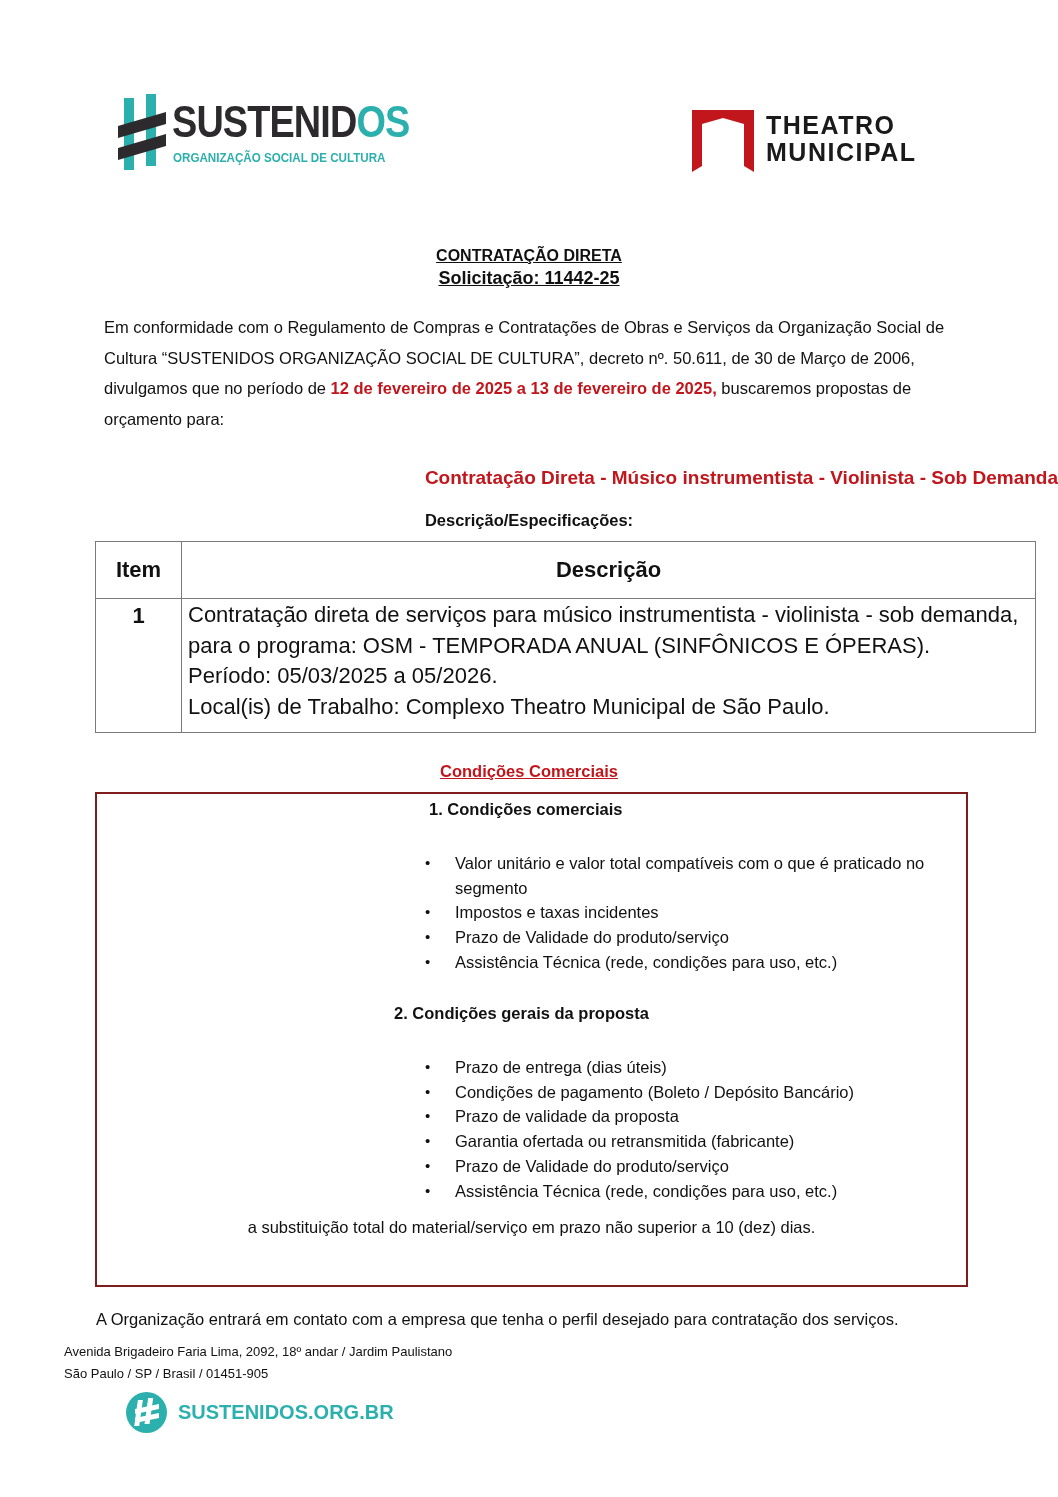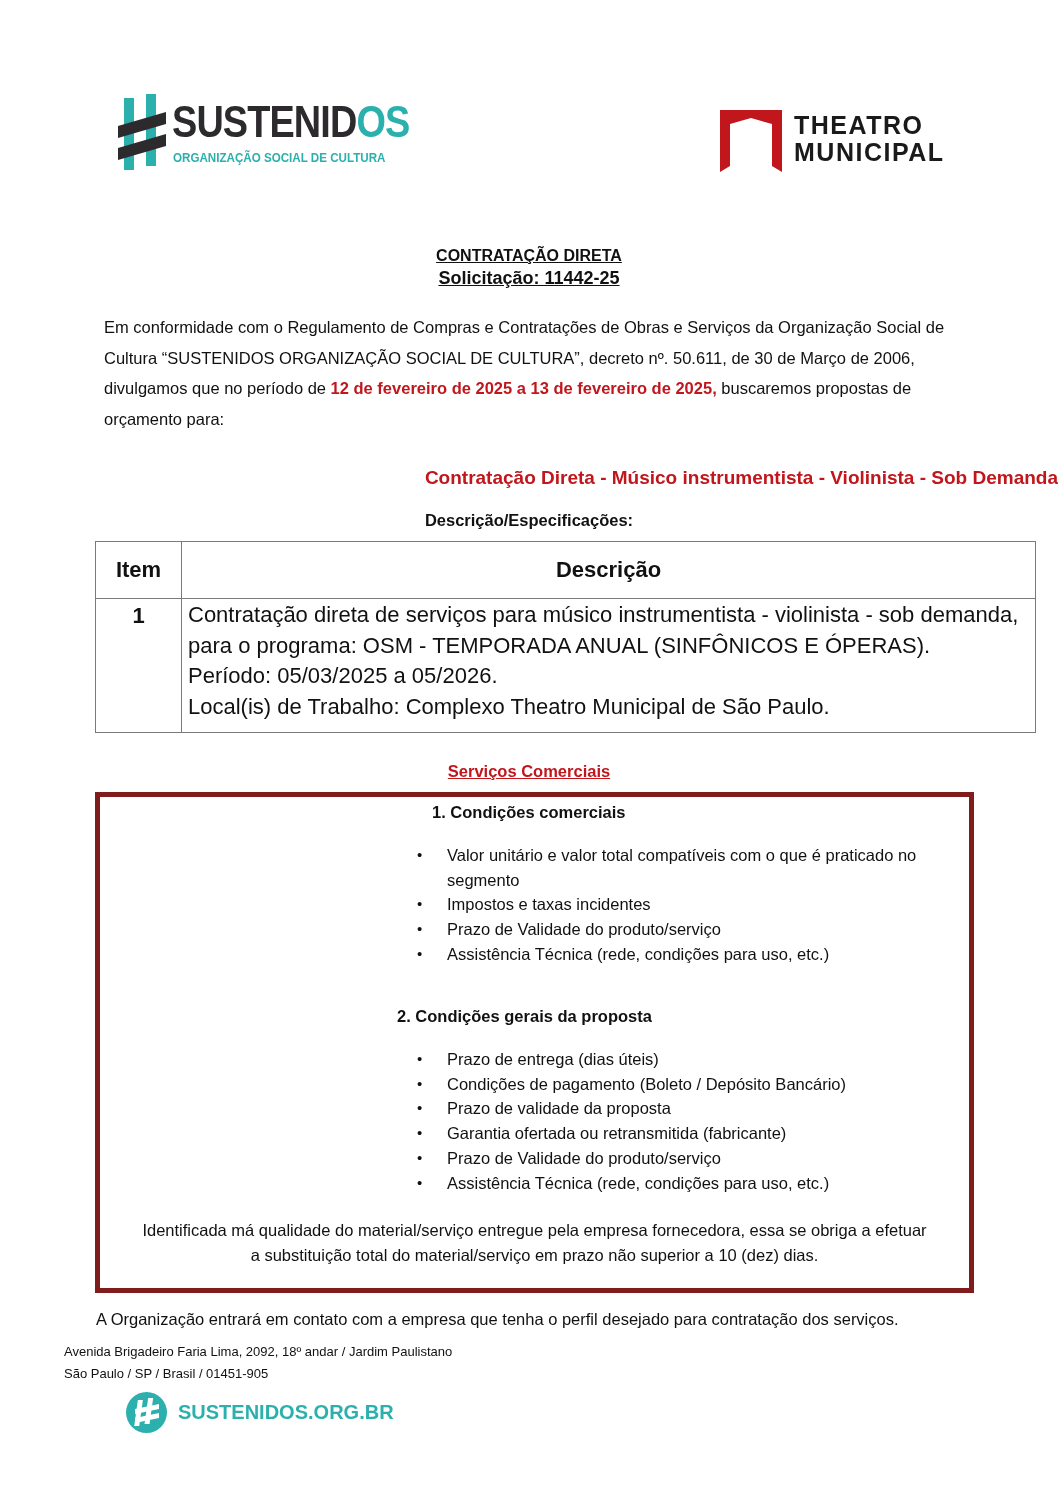--- a/index.html
+++ b/index.html
@@ -7,21 +7,21 @@
          font-family: "Liberation Sans", sans-serif; color: #111; }
   .abs { position: absolute; }
 
   
   .logo-sust { left: 116px; top: 94px; width: 250px; height: 78px; }
   .logo-sust .word { position: absolute; left: 56px; top: 6px; font-family: "Liberation Sans", sans-serif;
        font-weight: bold; font-size: 44px; letter-spacing: -1px; color: #2d2a2e; line-height: 44px; transform: scaleX(0.86); transform-origin: left top; white-space: nowrap; }
   .logo-sust .word .teal { color: #2bb0ad; }
   .logo-sust .sub { position: absolute; left: 57px; top: 56px; font-weight: bold; font-size: 13.5px;
        color: #2bb0ad; white-space: nowrap; transform: scaleX(0.86); transform-origin: left top; }
-  .logo-theatro { left: 720px; top: 108px; width: 240px; height: 66px; }
+  .logo-theatro { left: 692px; top: 108px; width: 240px; height: 66px; }
   .logo-theatro .txt { position: absolute; left: 74px; top: 4px; font-weight: bold; font-size: 25px;
        line-height: 27px; color: #1a1a1a; letter-spacing: 1.5px; }
 
   
   .title1 { left: 0; width: 1058px; top: 247px; text-align: center; font-weight: bold; font-size: 16px;
        text-decoration: underline; }
   .title2 { left: 0; width: 1058px; top: 268px; text-align: center; font-weight: bold; font-size: 18px;
        text-decoration: underline; }
 
   .intro { left: 104px; top: 312px; width: 850px; font-size: 16.5px; line-height: 30.5px; }
@@ -34,23 +34,23 @@
   table.items { position: absolute; left: 95px; top: 541px; width: 941px; border-collapse: collapse; font-size: 22px; }
   table.items th, table.items td { border: 1px solid #7a7a7a; }
   table.items th { height: 54px; font-weight: bold; text-align: center; }
   table.items td { vertical-align: top; padding: 0; }
   table.items td.num { width: 85px; text-align: center; font-weight: bold; padding-top: 4px; }
   table.items td.desc { padding: 1px 6px 10px 6px; line-height: 30.5px; }
   .b { font-weight: normal; }
 
   .cond-heading { left: 0; width: 1058px; top: 762px; text-align: center; color: #c0161c; font-weight: bold; font-size: 16.5px; text-decoration: underline; }
 
-  .cond-box { left: 95px; top: 792px; width: 869px; height: 491px; border: 5px solid #7f1d1d; }
+  .cond-box { left: 95px; top: 792px; width: 869px; height: 491px; border: 2px solid #7f1d1d; }
   .sec-title { position: absolute; font-weight: bold; font-size: 16.5px; }
-  ul.bul { position: absolute; margin: 0; padding: 0; list-style: none; font-size: 16.5px; line-height: 24.7px; }
+  ul.bul { position: absolute; margin: 11px; padding: 0; list-style: none; font-size: 16.5px; line-height: 24.7px; }
   ul.bul li { position: relative; padding-left: 0; }
   ul.bul li::before { content: "•"; position: absolute; left: -30px; font-size: 15px; }
   .closing { position: absolute; left: 0; width: 869px; top: 421px; text-align: center; font-size: 16.5px; line-height: 24.5px; }
 
   .final { left: 96px; top: 1310px; font-size: 16.5px; }
   .addr1 { left: 64px; top: 1344px; font-size: 13px; }
   .addr2 { left: 64px; top: 1366px; font-size: 13px; }
   .footer-logo { left: 126px; top: 1392px; height: 42px; width: 260px; }
   .footer-logo .circle { position: absolute; left: 0; top: 0; width: 41px; height: 41px; border-radius: 50%; background: #2bb0ad; }
   .footer-logo .url { position: absolute; left: 52px; top: 9px; font-weight: bold; font-size: 20px; color: #2bb0ad; white-space: nowrap; }
@@ -99,21 +99,21 @@
       <td class="num">1</td>
       <td class="desc">
         <div class="b">Contratação direta de serviços para músico instrumentista - violinista - sob demanda, para o programa: OSM - TEMPORADA ANUAL (SINFÔNICOS E ÓPERAS).</div>
         <div><span class="b">Período:</span><span> 05/03/2025 a 05/2026.</span></div>
         <div><span class="b">Local(is) de Trabalho:</span><span> Complexo Theatro Municipal de São Paulo.</span></div>
       </td>
     </tr>
   </tbody>
 </table>
 
-<div class="abs cond-heading">Serviços Comerciais</div>
+<div class="abs cond-heading">Condições Comerciais</div>
 
 <div class="abs cond-box">
   <div class="sec-title" style="left:332px;top:6px;">1. Condições comerciais</div>
   <ul class="bul" style="left:347px;top:46px;width:515px;">
     <li>Valor unitário e valor total compatíveis com o que é praticado no segmento</li>
     <li>Impostos e taxas incidentes</li>
     <li>Prazo de Validade do produto/serviço</li>
     <li>Assistência Técnica (rede, condições para uso, etc.)</li>
   </ul>
 
@@ -121,21 +121,20 @@
   <ul class="bul" style="left:347px;top:250px;width:515px;">
     <li>Prazo de entrega (dias úteis)</li>
     <li>Condições de pagamento (Boleto / Depósito Bancário)</li>
     <li>Prazo de validade da proposta</li>
     <li>Garantia ofertada ou retransmitida (fabricante)</li>
     <li>Prazo de Validade do produto/serviço</li>
     <li>Assistência Técnica (rede, condições para uso, etc.)</li>
   </ul>
 
   <div class="closing">
-    <div>Identificada má qualidade do material/serviço entregue pela empresa fornecedora, essa se obriga a efetuar</div>
     <div>a substituição total do material/serviço em prazo não superior a 10 (dez) dias.</div>
   </div>
 </div>
 
 <div class="abs final">A Organização entrará em contato com a empresa que tenha o perfil desejado para contratação dos serviços.</div>
 
 <div class="abs addr1">Avenida Brigadeiro Faria Lima, 2092, 18º andar / Jardim Paulistano</div>
 <div class="abs addr2">São Paulo / SP / Brasil / 01451-905</div>
 <div class="abs footer-logo">
   <div class="circle">

